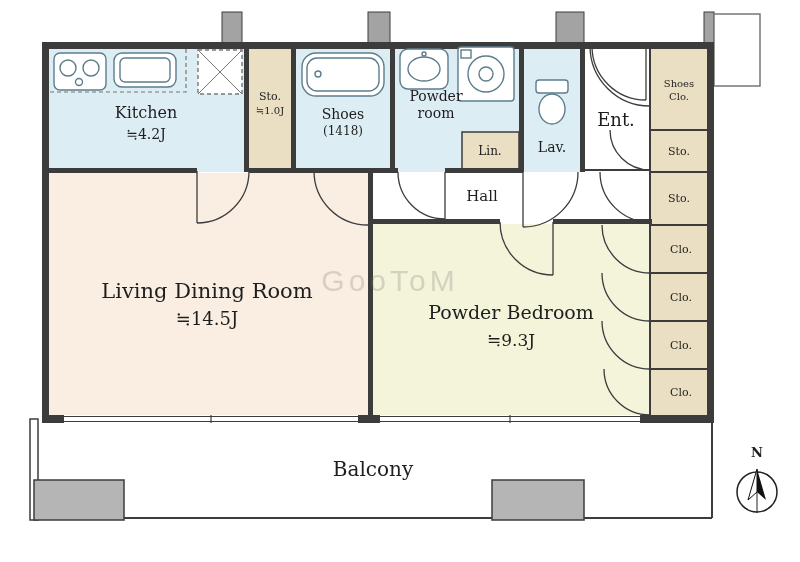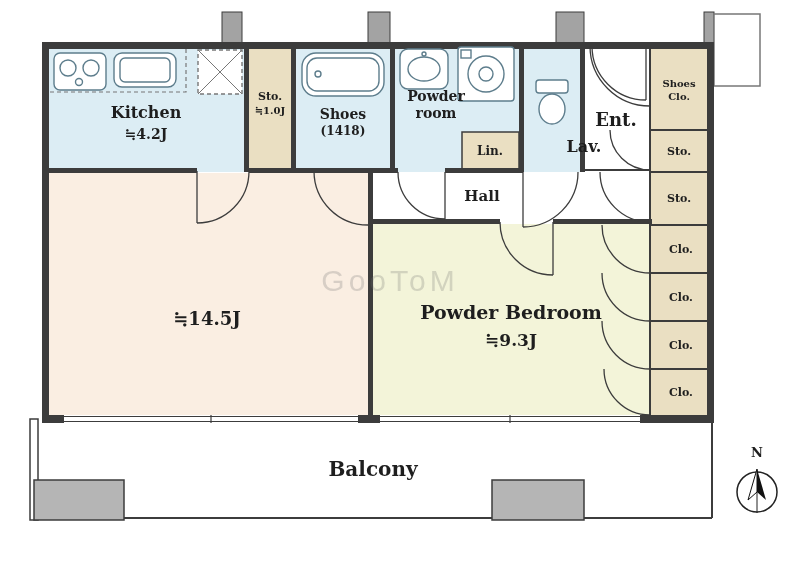--- a/index.html
+++ b/index.html
@@ -27,21 +27,21 @@
   .door line{stroke:var(--wall);stroke-width:1.3;}
 
   
   .fx rect,.fx circle,.fx ellipse{fill:#fff;stroke:var(--fixture);stroke-width:1.4;}
   .fx .dash rect{stroke:#777;stroke-dasharray:4 3;}
   .fx .dash line{stroke:#777;stroke-width:1;}
   .dashline{fill:none;stroke:#777;stroke-width:1.2;stroke-dasharray:4 3;}
 
   
   .lbl{position:absolute;transform:translate(-50%,-50%);color:#1e1e1e;white-space:nowrap;
-       line-height:1;text-align:center;font-weight:bold;}
+       line-height:1;text-align:center;}
   .watermark{position:absolute;transform:translate(-50%,-50%);
        font-family:Liberation Sans, sans-serif;font-size:30px;letter-spacing:4px;
        color:rgba(110,110,110,0.25);white-space:nowrap;}
 </style>
 </head>
 <body>
 
 <div class="canvas">
 
   <svg width="800" height="562" viewBox="0 0 800 562">
@@ -199,30 +199,31 @@
   <div class="lbl" style="left:270px;top:96px;font-size:11px;">Sto.</div>
   <div class="lbl" style="left:270px;top:111px;font-size:10px;">≒1.0J</div>
 
   <div class="lbl" style="left:343px;top:114px;font-size:14px;">Shoes</div>
   <div class="lbl" style="left:343px;top:131px;font-size:12px;">(1418)</div>
 
   <div class="lbl" style="left:436px;top:96px;font-size:14px;">Powder</div>
   <div class="lbl" style="left:436px;top:113px;font-size:14px;">room</div>
 
   <div class="lbl" style="left:490px;top:151px;font-size:12px;">Lin.</div>
-  <div class="lbl" style="left:584px;top:147px;font-size:16px;">Lav.</div>
+  <div class="lbl" style="left:552px;top:147px;font-size:14px;">Lav.</div>
   <div class="lbl" style="left:616px;top:120px;font-size:18px;">Ent.</div>
 
   <div class="lbl" style="left:679px;top:84px;font-size:10px;">Shoes</div>
   <div class="lbl" style="left:679px;top:97px;font-size:10px;">Clo.</div>
   <div class="lbl" style="left:679px;top:151px;font-size:11px;">Sto.</div>
   <div class="lbl" style="left:679px;top:198px;font-size:11px;">Sto.</div>
 
   <div class="lbl" style="left:482px;top:196px;font-size:15px;">Hall</div>
 
+  <div class="lbl" style="left:207px;top:291px;font-size:21px;">Living Dining Room</div>
   <div class="lbl" style="left:207px;top:319px;font-size:18px;">≒14.5J</div>
 
   <div class="lbl" style="left:511px;top:312px;font-size:19px;">Powder Bedroom</div>
   <div class="lbl" style="left:511px;top:340px;font-size:17px;">≒9.3J</div>
 
   <div class="lbl" style="left:681px;top:249px;font-size:11px;">Clo.</div>
   <div class="lbl" style="left:681px;top:297px;font-size:11px;">Clo.</div>
   <div class="lbl" style="left:681px;top:345px;font-size:11px;">Clo.</div>
   <div class="lbl" style="left:681px;top:392px;font-size:11px;">Clo.</div>
 

